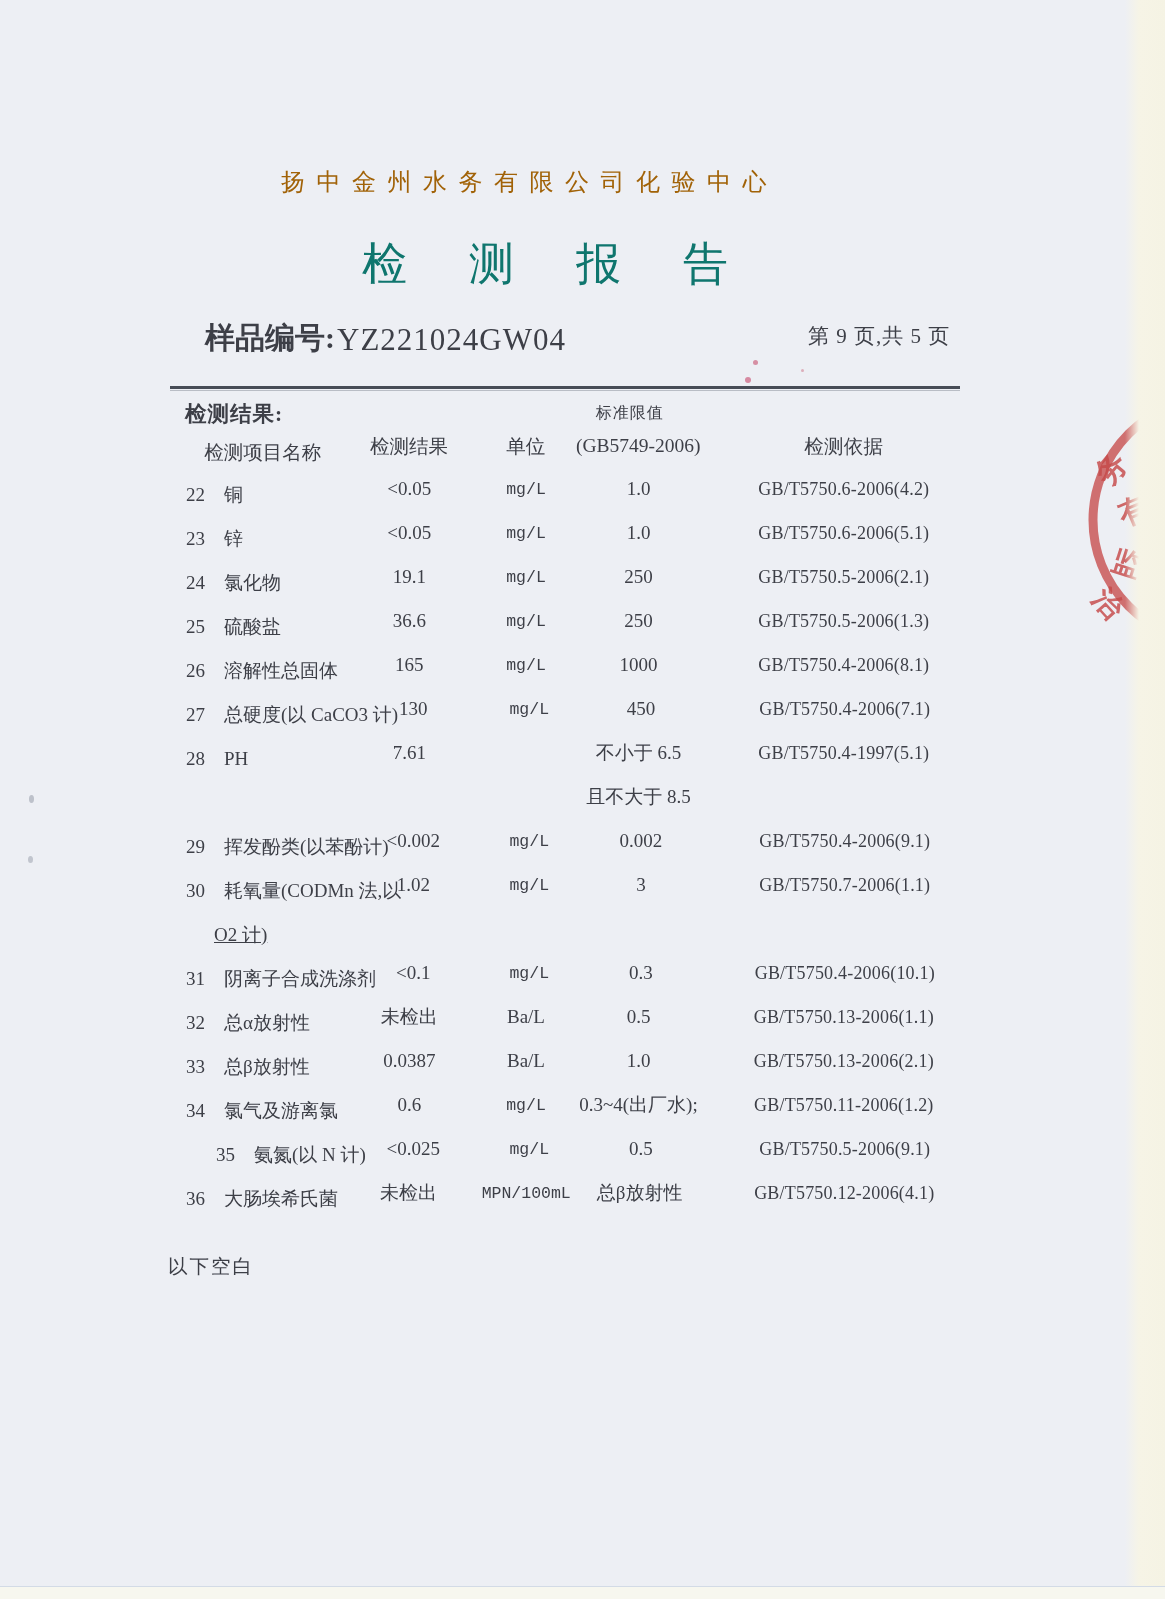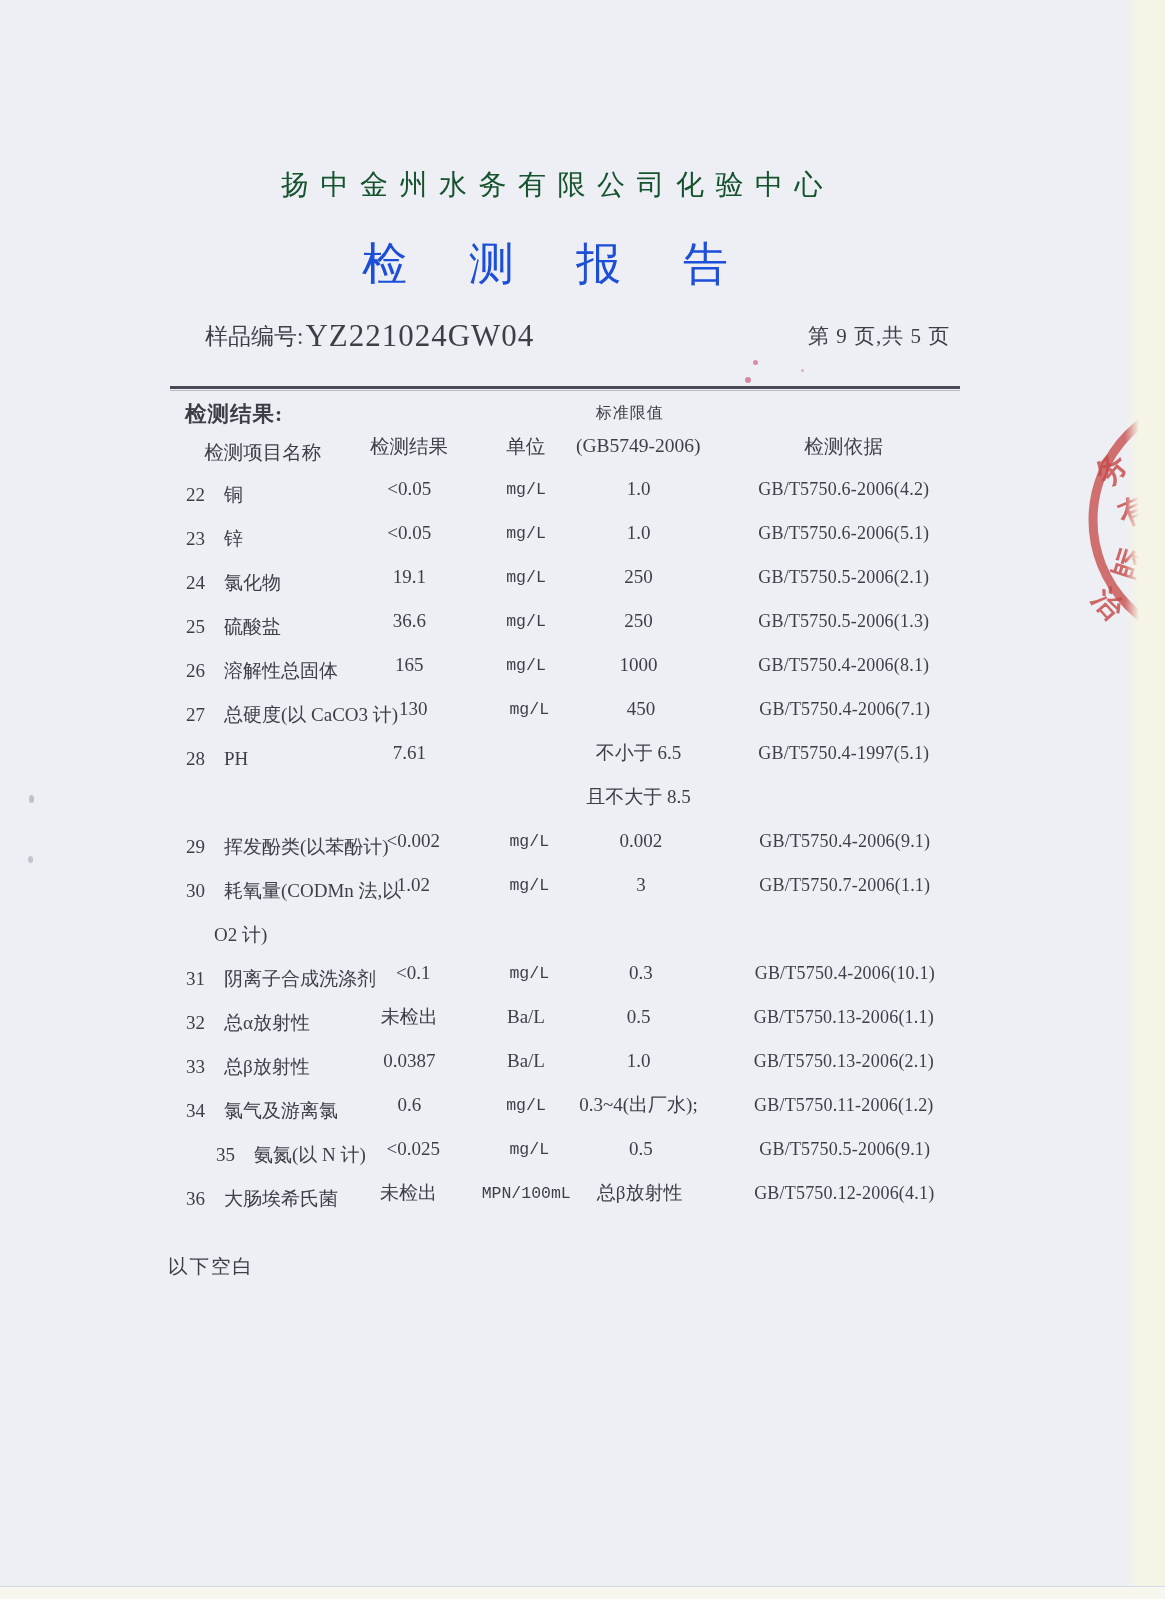--- a/index.html
+++ b/index.html
@@ -15,30 +15,30 @@
     position:absolute;top:0;right:0;width:40px;height:1599px;
     background:linear-gradient(to right, rgba(246,244,230,0) 0%, #f6f4e6 35%, #f5f3e4 100%);
   }
   .edge-strip-bottom{
     position:absolute;left:0;bottom:0;width:1165px;height:12px;
     background:#f7f7ef;border-top:1px solid #d3dbe6;
   }
   
   .company-title{
     position:absolute;left:281px;top:166px;
-    font-size:28px;letter-spacing:11.5px;white-space:nowrap;
-    color:#14532d;
+    font-size:24px;letter-spacing:11.5px;white-space:nowrap;
+    color:#a16207;
   }
   .report-title{
     position:absolute;left:362px;top:234px;
     font-size:45px;letter-spacing:62px;white-space:nowrap;
-    color:#1d4ed8;font-weight:500;
+    color:#0f766e;font-weight:500;
   }
   .sample-line{position:absolute;left:205px;top:318px;white-space:nowrap;}
-  .sample-label{font-size:23px;vertical-align:baseline;}
+  .sample-label{font-size:30px;vertical-align:baseline;font-weight:bold;}
   .sample-value{font-size:31px;letter-spacing:1px;margin-left:2px;vertical-align:-2px;}
   .page-info{position:absolute;left:808px;top:322px;font-size:21px;letter-spacing:1px;white-space:nowrap;}
   
   .rule{position:absolute;left:170px;top:386px;width:790px;height:3px;background:#474c56;}
   .rule::after{content:"";position:absolute;left:0;top:4px;width:790px;height:1px;background:rgba(90,96,108,.35);}
   
   .tbl{position:absolute;left:170px;top:467px;width:810px;}
   .sec-row,.hdr-row,.t-row{display:flex;align-items:center;white-space:nowrap;}
   .c-name{width:23.5%;display:flex;align-items:baseline;padding-left:16px;box-sizing:border-box;margin-top:12px;}
   .c-num{min-width:30px;}
@@ -46,21 +46,21 @@
   .c-unit{width:11%;text-align:center;font-family:"Liberation Mono","DejaVu Sans Mono",monospace;font-size:16.5px;margin-left:20px;}
   .c-limit{width:17.5%;text-align:center;}
   .c-basis{width:34.5%;text-align:center;font-size:18px;letter-spacing:.2px;}
   .sec-row{position:absolute;left:170px;top:398px;width:810px;height:30px;}
   .sec-label{width:48%;font-weight:bold;font-size:21.5px;padding-left:15px;box-sizing:border-box;letter-spacing:1px;}
   .sec-limit{width:17.5%;text-align:center;font-size:16px;letter-spacing:1px;}
   .hdr-row{position:absolute;left:170px;top:431px;width:810px;height:30px;font-size:19.5px;}
   .hdr-row .c-name{display:block;text-align:center;padding-left:0;}
   .rows .t-row{height:44px;font-size:19px;}
   .t-row .c-name span:last-child{margin-left:8px;}
-  .rows .t-row:nth-child(11) .c-name{padding-left:36px;}
+  .rows .t-row:nth-child(11) .c-name{padding-left:36px;text-decoration:underline;}
   .rows .t-row:nth-child(16) .c-name{padding-left:46px;}
   .rows .t-row:nth-child(13) .c-unit,
   .rows .t-row:nth-child(14) .c-unit,
   .rows .t-row:nth-child(18) .c-unit{
     font-family:"Liberation Serif","DejaVu Serif",serif;font-size:19px;
   }
   .footer-note{position:absolute;left:168px;top:1253px;font-size:19.5px;letter-spacing:2px;}
   
   .stamp{position:absolute;left:1055px;top:382px;width:300px;height:300px;pointer-events:none;}
   .stamp svg{position:absolute;left:0;top:0;overflow:visible;}

